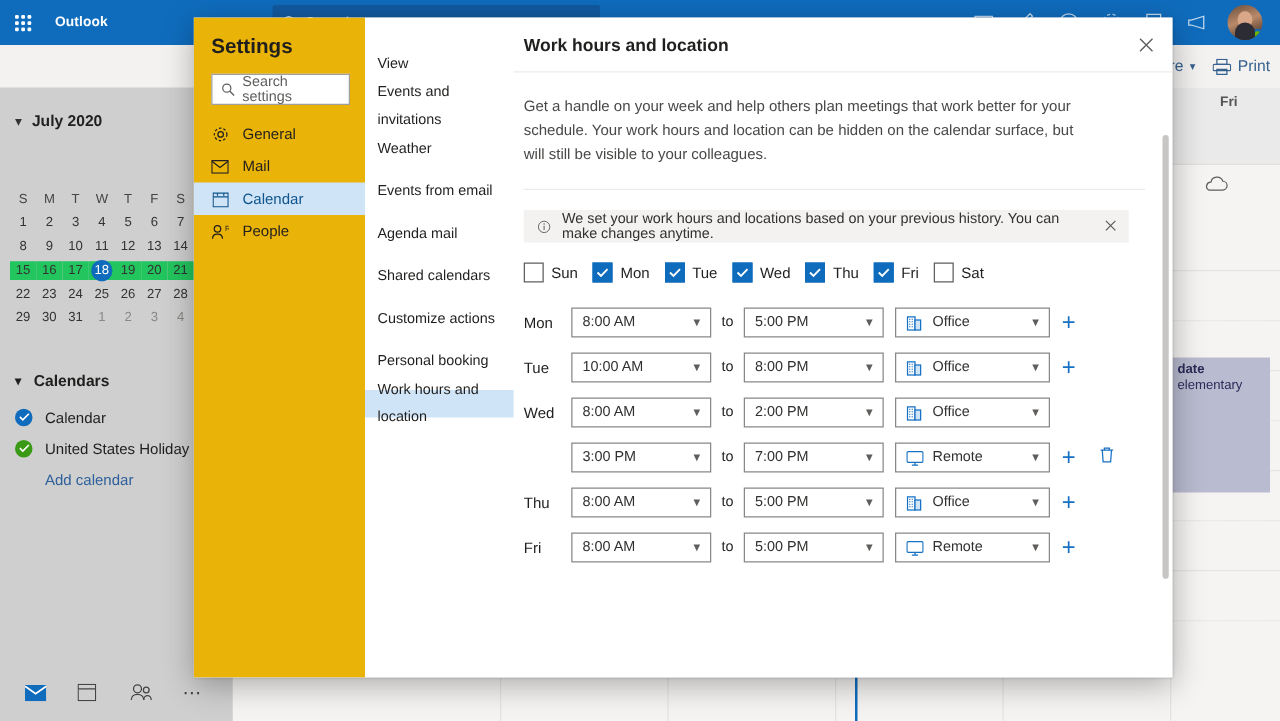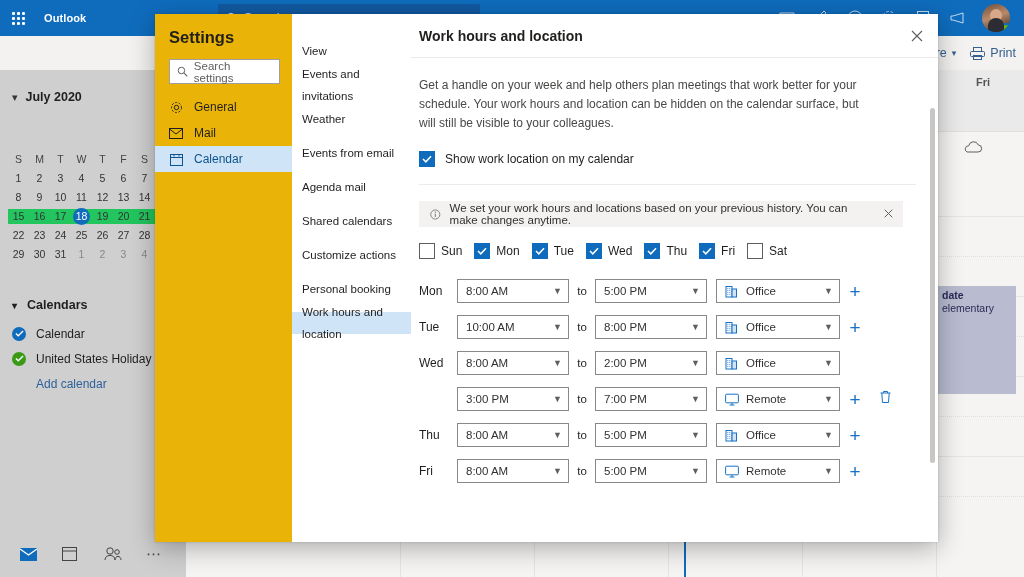--- a/index.html
+++ b/index.html
@@ -464,20 +464,30 @@
         </div>
         <div class="navitem sel">
           <span class="ico">
             <svg width="13" height="13" viewBox="0 0 13 13">
               <rect x=".5" y="1.5" width="12" height="11" fill="none" stroke="currentColor"></rect>
               <path d="M.5 4.5h12M4 1.5v2M9 1.5v2" stroke="currentColor"></path>
             </svg>
           </span>
           <span>Calendar</span>
         </div>
+        <div class="navitem">
+          <span class="ico">
+            <svg width="14" height="13" viewBox="0 0 14 13">
+              <circle cx="5" cy="4" r="2.6" fill="none" stroke="currentColor"></circle>
+              <path d="M1 12c0-2.5 1.8-3.8 4-3.8S9 9.5 9 12" fill="none" stroke="currentColor"></path>
+              <text x="11" y="6" font-size="6" fill="currentColor" font-family="Liberation Sans">R</text>
+            </svg>
+          </span>
+          <span>People</span>
+        </div>
       </div>
   </div>
 
   <div class="dlg-mid">
     <div class="midwrap" id="dlgsub" style="display: flex; flex-direction: column; gap: 12px;">
         <div style="margin-bottom: 0px;">
           <div class="miditem" style="height: 22px; margin-bottom: 0px; line-height: 22px;">
             <span>View</span>
           </div>
         </div>
@@ -532,28 +542,20 @@
             <path d="M1 1l10 10M11 1L1 11" stroke="#605e5c" stroke-width="1.1"></path>
           </svg>
       </div>
     </div>
 
     <div class="dr-body">
       <div class="dr-scroll"></div>
 
       <div class="desc">Get a handle on your week and help others plan meetings that work better for your schedule. Your work hours and location can be hidden on the calendar surface, but will still be visible to your colleagues.</div>
 
-      <div class="cbrow">
-        <span class="cbox on">
-          <svg width="10" height="8" viewBox="0 0 10 8">
-              <path d="M1 4l2.8 2.8L9 1.3" fill="none" stroke="#fff" stroke-width="1.5"></path>
-            </svg>
-        </span>
-        <span class="cblabel">Show work location on my calendar</span>
-      </div>
 
       <div class="divider"></div>
 
       <div class="banner">
         <svg width="13" height="13" viewBox="0 0 13 13">
             <circle cx="6.5" cy="6.5" r="5.6" fill="none" stroke="#605e5c" stroke-width=".9"></circle>
             <path d="M6.5 5.5v4" stroke="#605e5c" stroke-width="1"></path>
             <circle cx="6.5" cy="3.6" r=".7" fill="#605e5c"></circle>
           </svg>
         <span class="txt">We set your work hours and locations based on your previous history. You can make changes anytime.</span>

